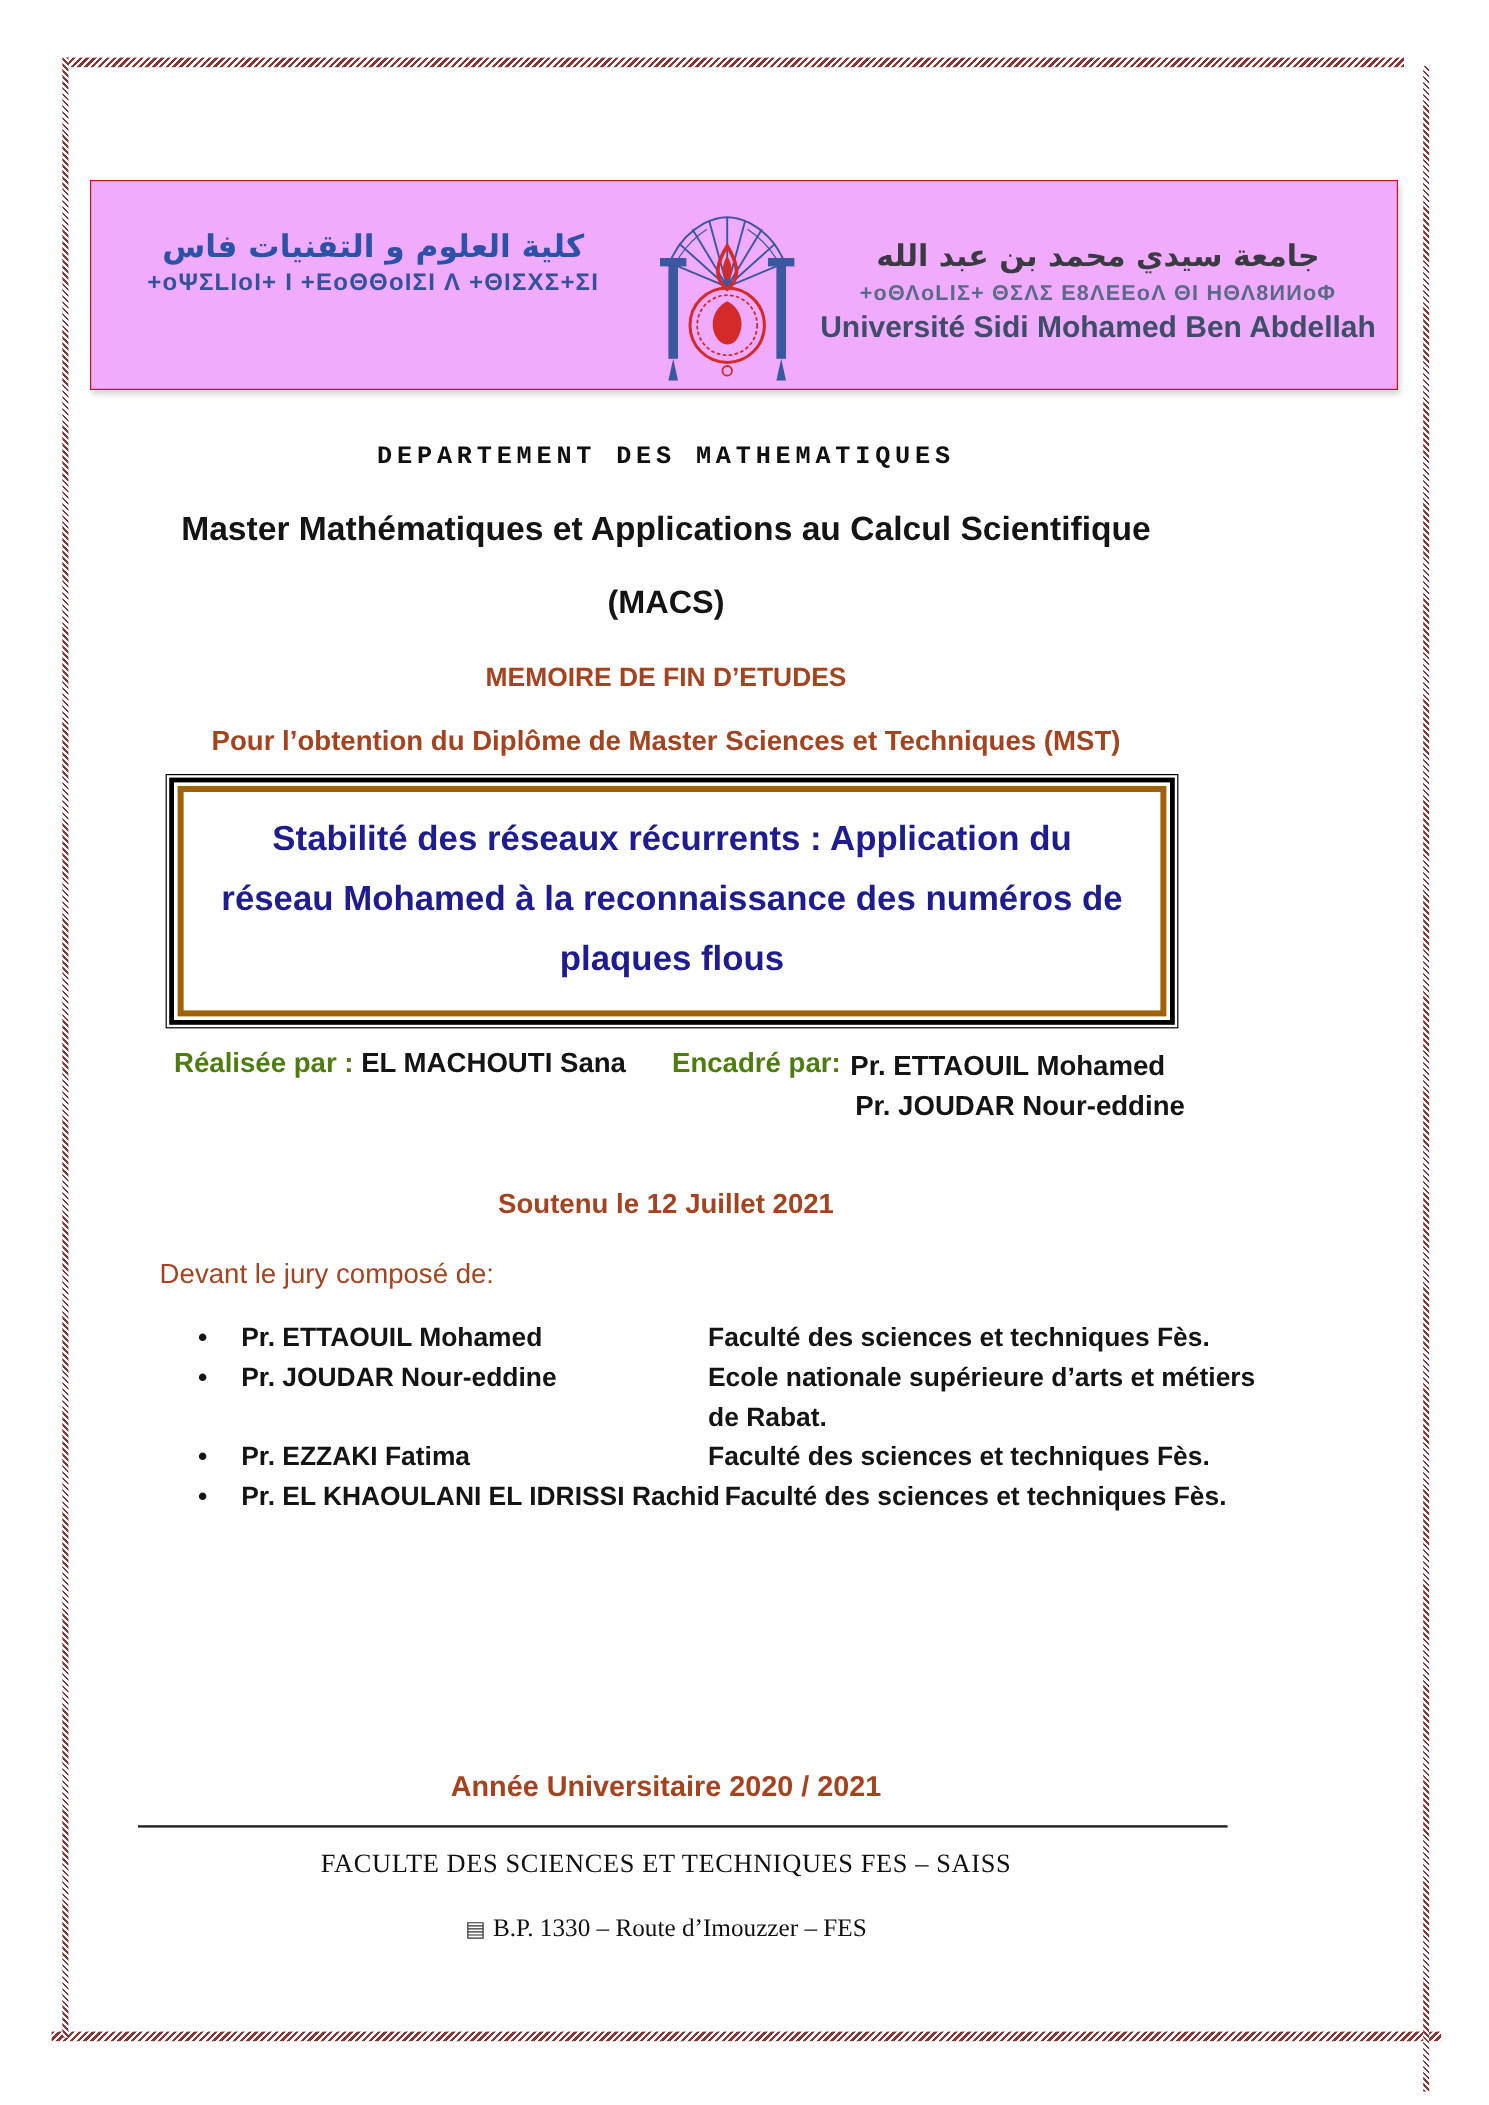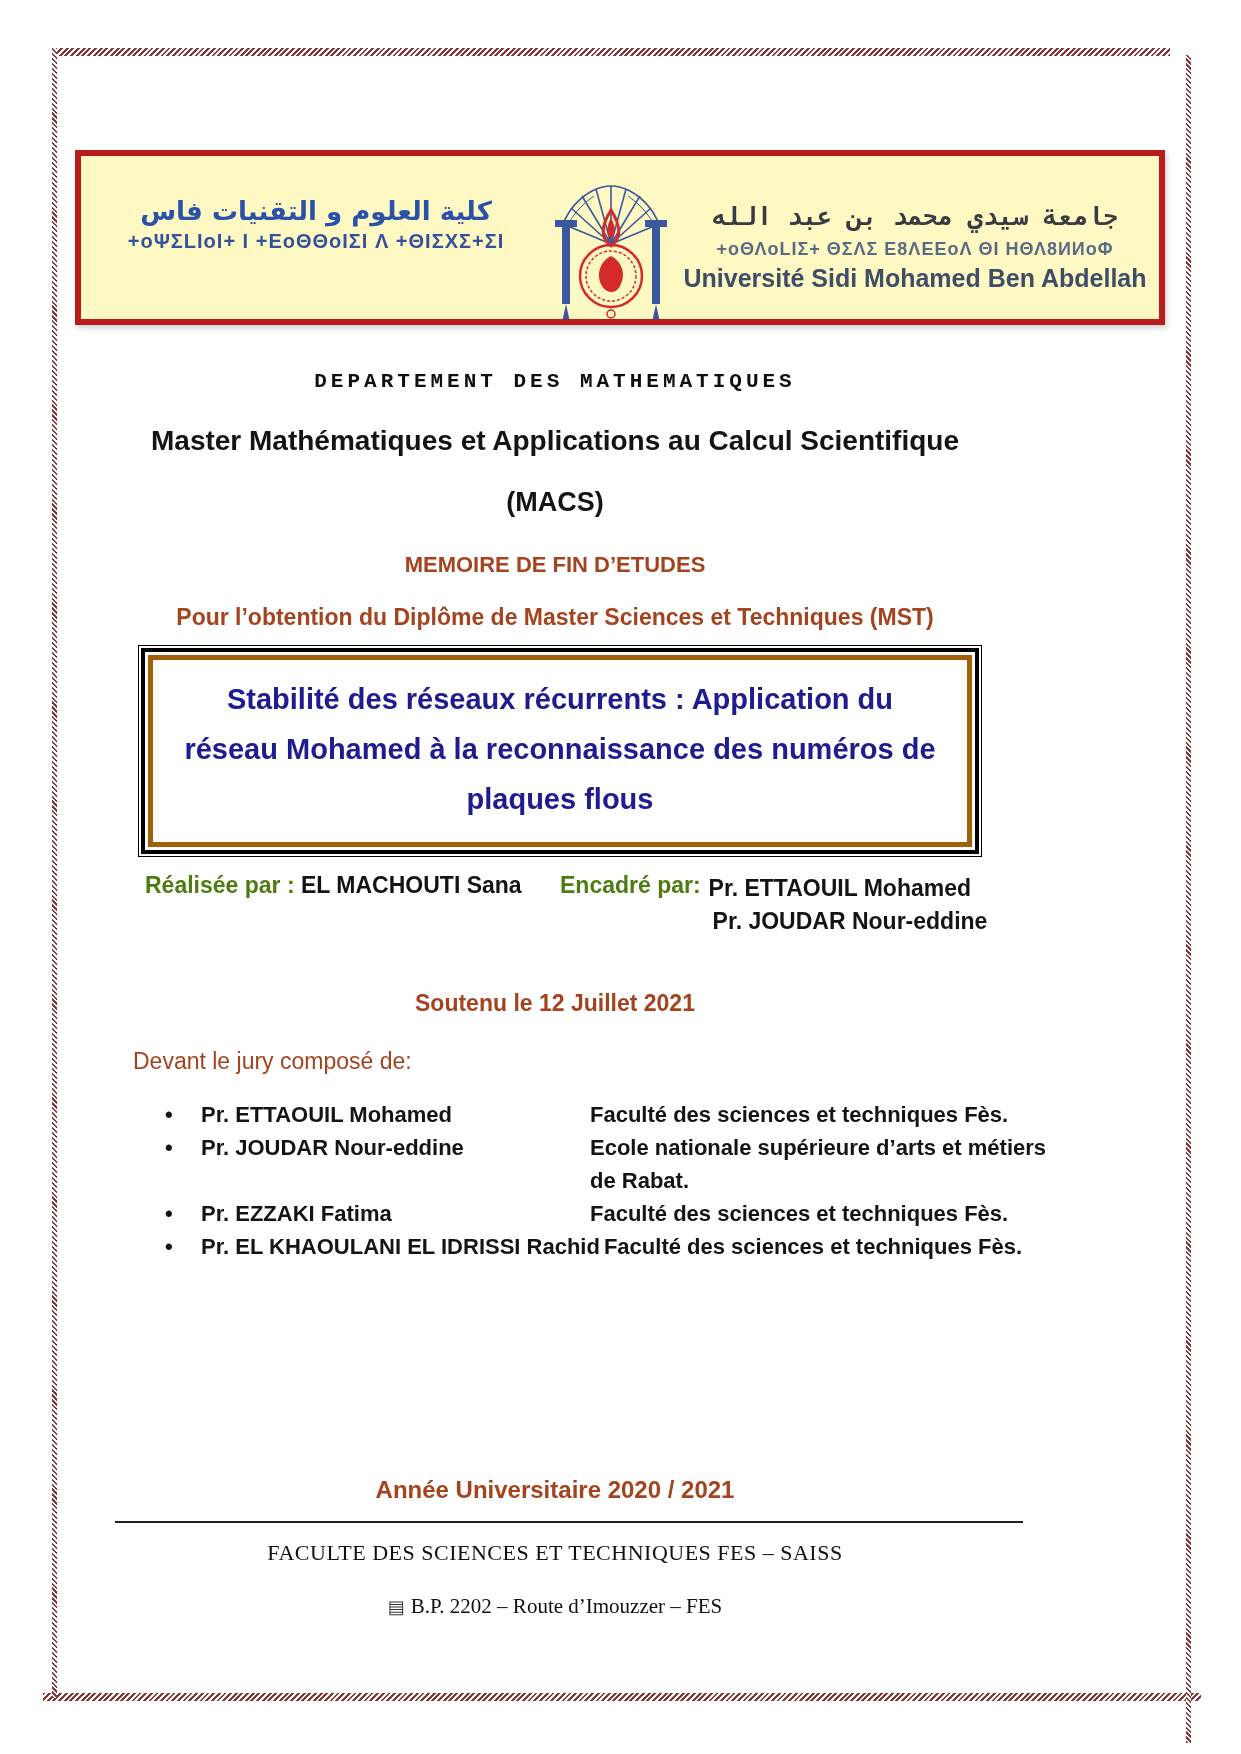--- a/index.html
+++ b/index.html
@@ -18,31 +18,31 @@
   .frame-left, .frame-right {
     position:absolute; width:5px;
     background:repeating-linear-gradient(45deg,#8a3535 0 1.5px,#ffffff 1.5px 3.5px);
   }
   .frame-left { left:52px; top:48px; height:1650px; }
   .frame-right { left:1186px; top:55px; height:1688px; }
 
   
   .banner {
     position:absolute; left:75px; top:150px; width:1090px; height:175px;
-    background:#fef9c3; border:6px solid #b91c1c;
+    background:#f0abfc; border:1px solid #b91c1c;
     box-shadow:2px 3px 5px rgba(0,0,0,0.18);
     display:flex; overflow:hidden;
   }
   .banner-left { width:470px; padding-top:38px; text-align:center; }
   .banner-right { flex:1; padding-top:46px; text-align:center; white-space:nowrap; }
   .arabic { font-family:"DejaVu Sans", sans-serif; direction:rtl; }
   .bl-arabic { font-size:26px; font-weight:bold; color:#2b52a8; line-height:34px; }
   .bl-tifinagh { font-size:20px; color:#33519c; letter-spacing:1px; line-height:26px; font-weight:bold; }
   .bl-french { font-size:28px; font-weight:bold; color:#274c9c; line-height:32px; }
-  .br-arabic { font-size:25px; font-weight:bold; color:#3a3a42; line-height:34px;font-family:Liberation Mono, monospace; }
+  .br-arabic { font-size:25px; font-weight:bold; color:#3a3a42; line-height:34px; }
   .br-tifinagh { font-size:18px; color:#5a6a86; letter-spacing:1px; line-height:26px; font-weight:bold; }
   .br-french { font-size:25px; font-weight:bold; color:#3e4d68; line-height:32px; }
   .banner-emblem { width:120px; display:flex; justify-content:center; padding-top:8px; }
 
   
   .cline { position:absolute; left:60px; width:990px; text-align:center; }
   .dept { top:370px; font-family:"Liberation Mono", monospace; font-weight:bold; font-size:21px; letter-spacing:4px; color:#101010; }
   .master { top:425px; font-weight:bold; font-size:28px; color:#141414; }
   .macs { top:487px; font-weight:bold; font-size:27px; color:#141414; }
   .memoire { top:552px; font-weight:bold; font-size:22px; color:#a5431e; }
@@ -178,16 +178,16 @@
       <span class="jury-bullet">•</span>
       <span class="jury-name">Pr. EL KHAOULANI EL IDRISSI Rachid</span>
       <span class="jury-affil">Faculté des sciences et techniques Fès.</span>
     </div>
   </div>
 
   <div class="cline annee">Année Universitaire 2020 / 2021</div>
   <div class="footer-rule"></div>
   <div class="cline faculty">FACULTE DES SCIENCES ET TECHNIQUES FES – SAISS</div>
   <div class="cline address">
-    <span class="address-icon">▤</span><span>B.P. 2202 – Route d’Imouzzer – FES</span>
+    <span class="address-icon">▤</span><span>B.P. 1330 – Route d’Imouzzer – FES</span>
   </div>
 
 </div>
 
 </body></html>

